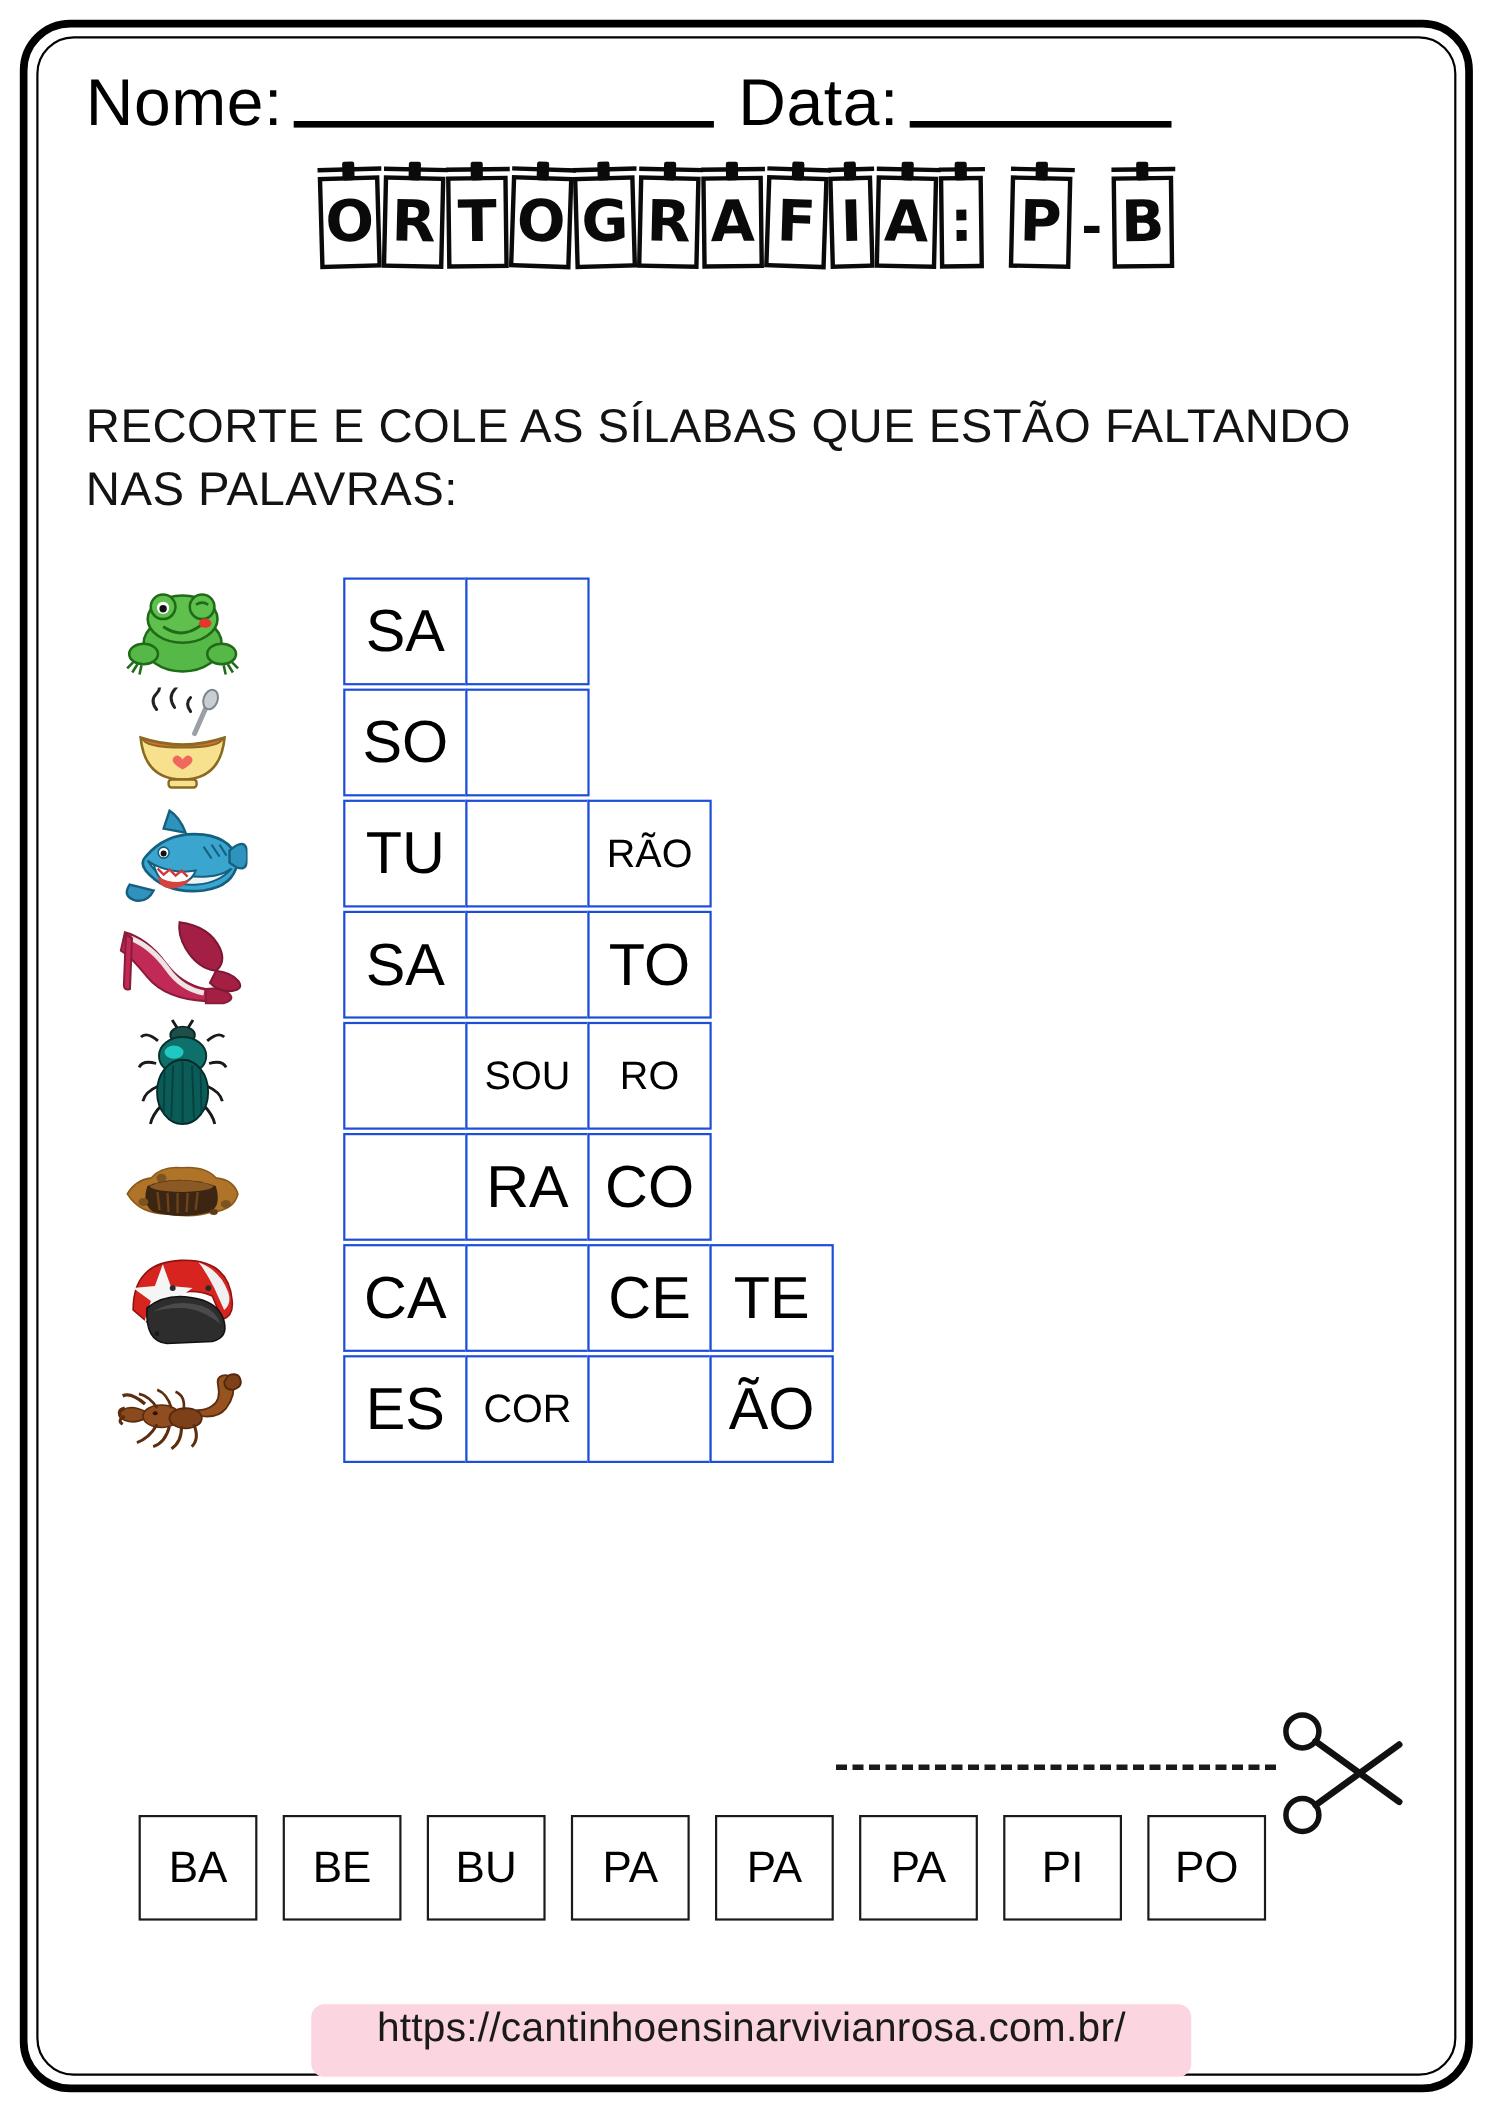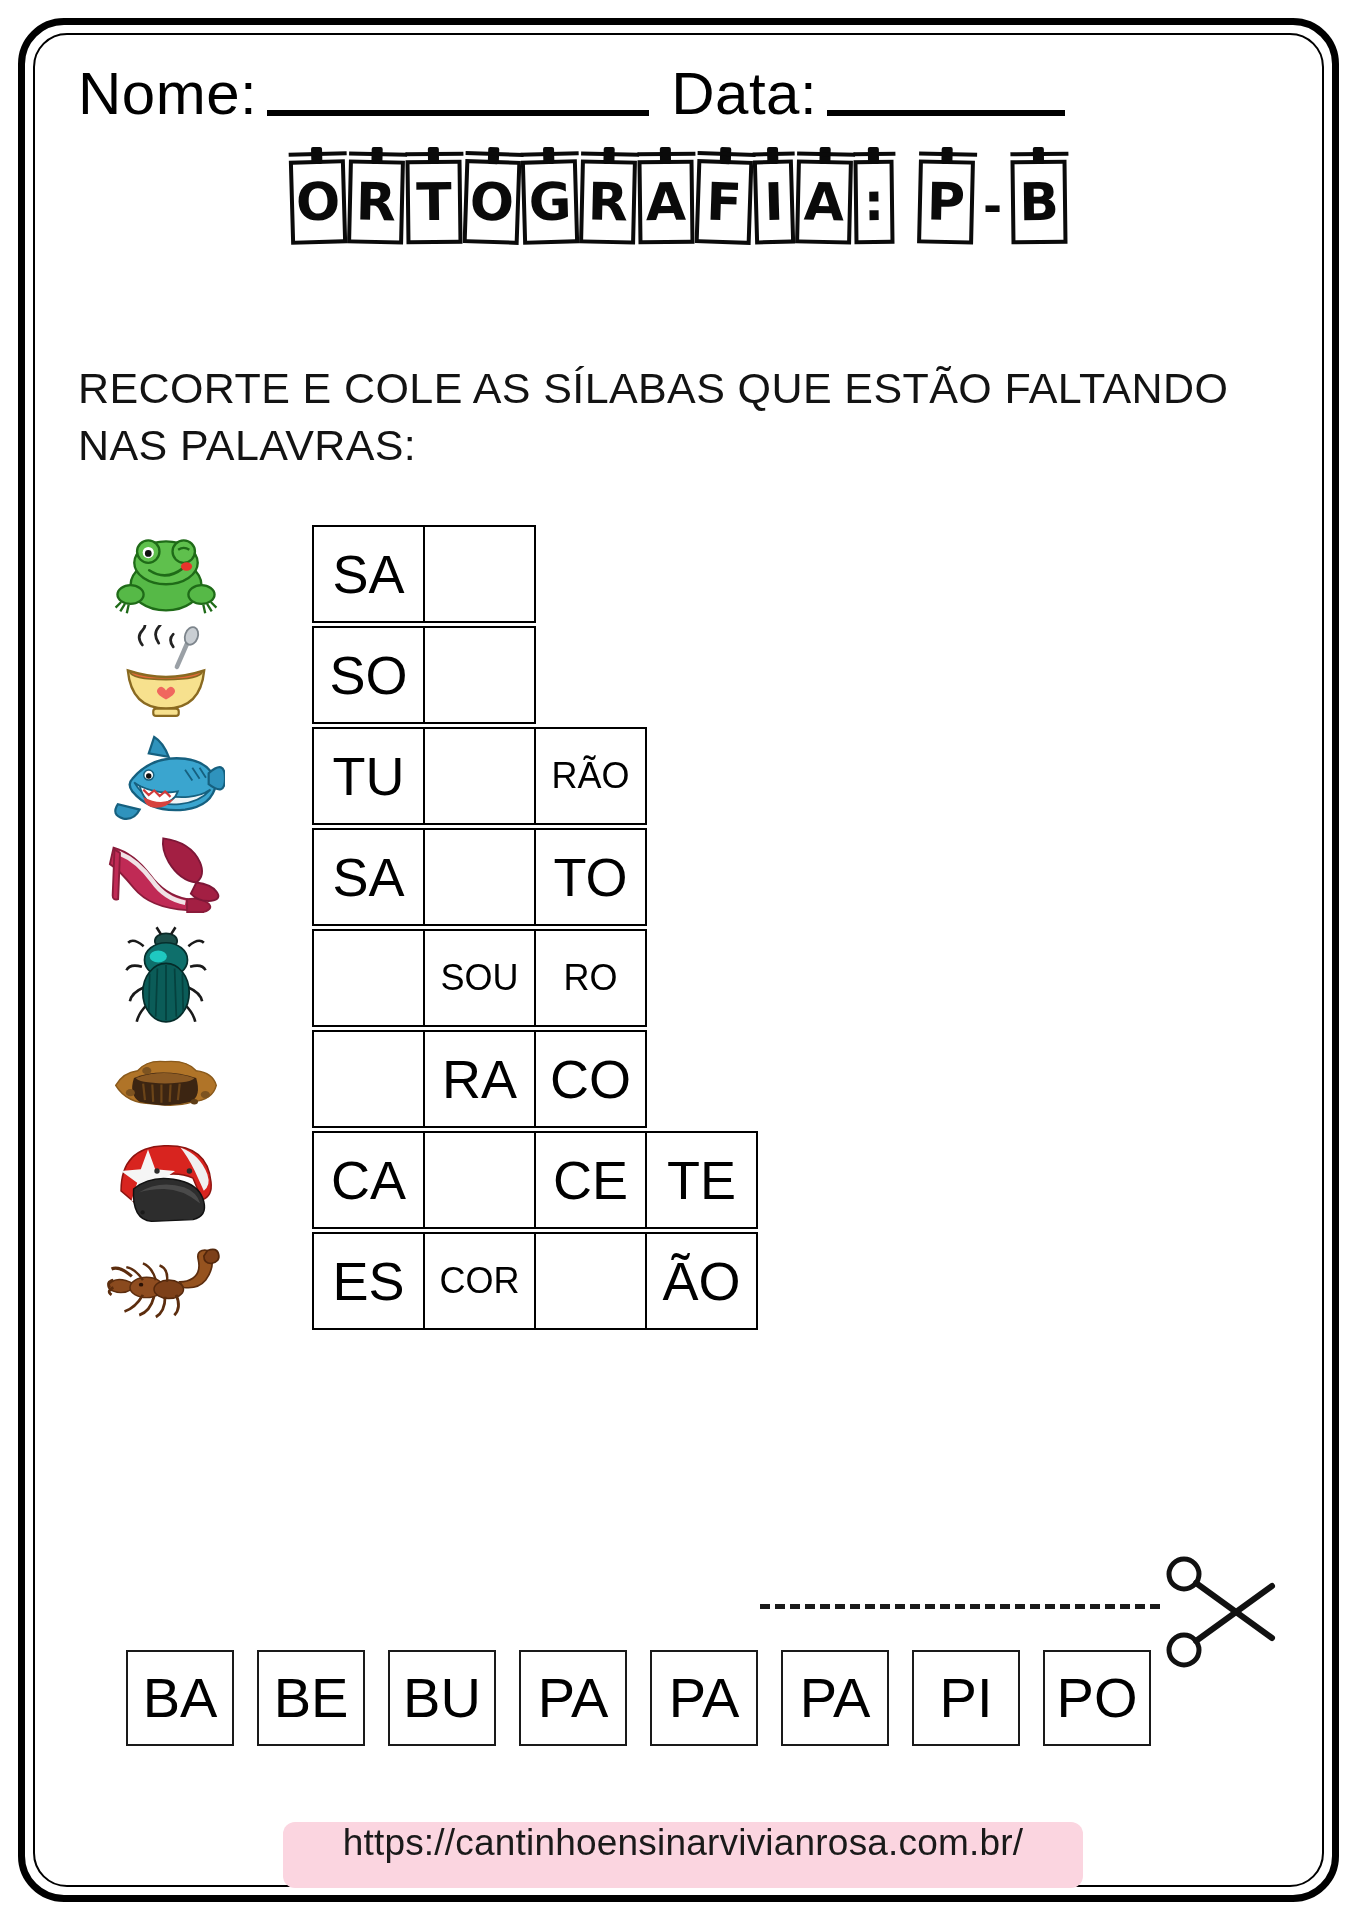--- a/index.html
+++ b/index.html
@@ -152,21 +152,21 @@
     justify-content: center;
   }
   .pic-cell svg { display: block; }
   .boxes {
     display: flex;
     margin-left: 76px;
   }
   .sylbox {
     width: 113px;
     height: 98px;
-    border: 2px solid #000000;
+    border: 2px solid #1d4ed8;
     margin-left: -2px;
     display: flex;
     align-items: center;
     justify-content: center;
     font-family: "Liberation Sans", sans-serif;
     font-size: 54px;
     font-weight: 400;
     color: #000;
     line-height: 1;
     background: #fff;
@@ -196,21 +196,21 @@
     gap: 23px;
   }
   .tile {
     width: 108px;
     height: 96px;
     border: 2px solid #1a1a1a;
     display: flex;
     align-items: center;
     justify-content: center;
     font-family: "Liberation Sans", sans-serif;
-    font-size: 56px;
+    font-size: 40px;
     color: #000;
     line-height: 1;
     background: #fff;
   }
 
   
   .footer-pill {
     position: absolute;
     left: 283px; top: 1822px;
     width: 800px; height: 66px;

